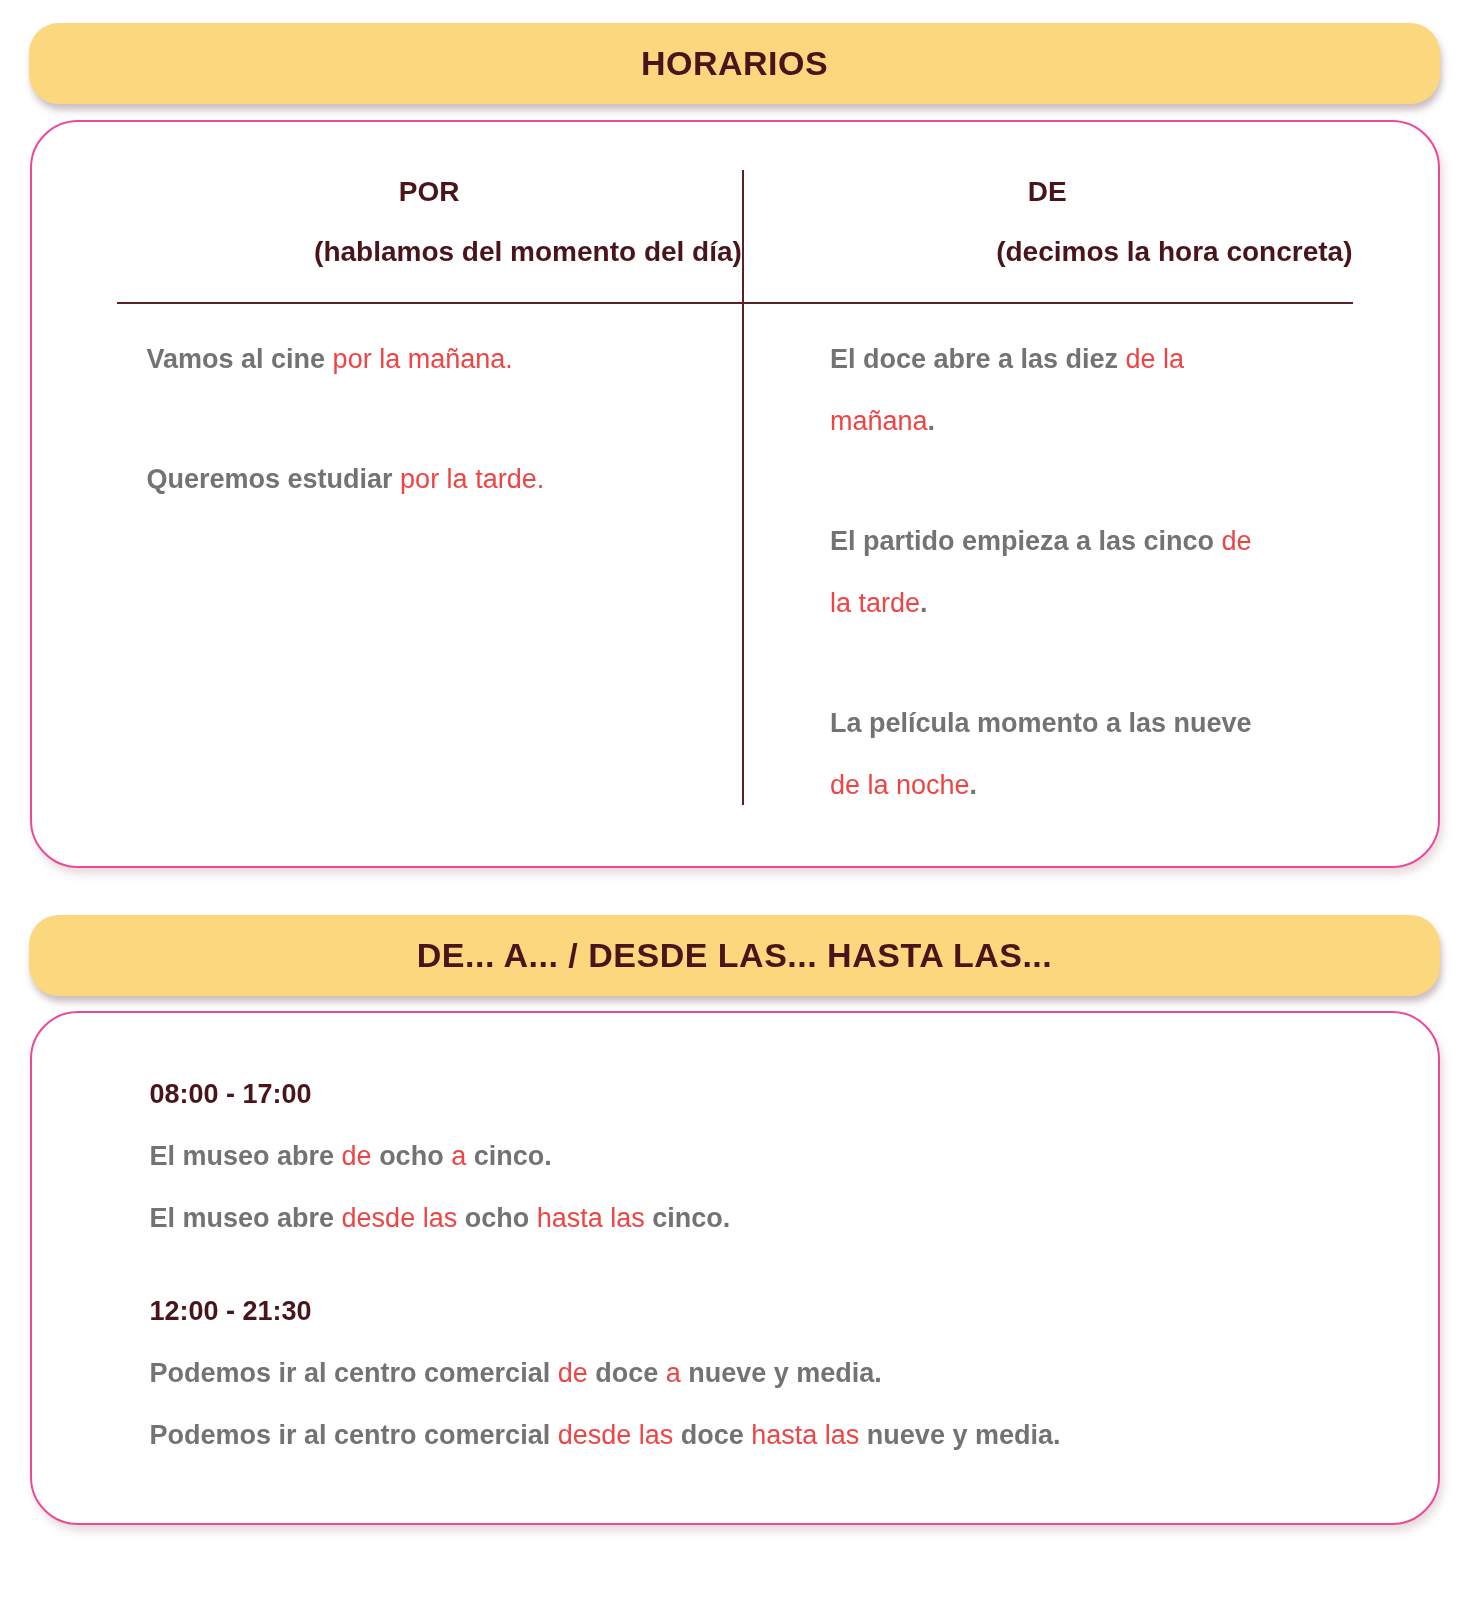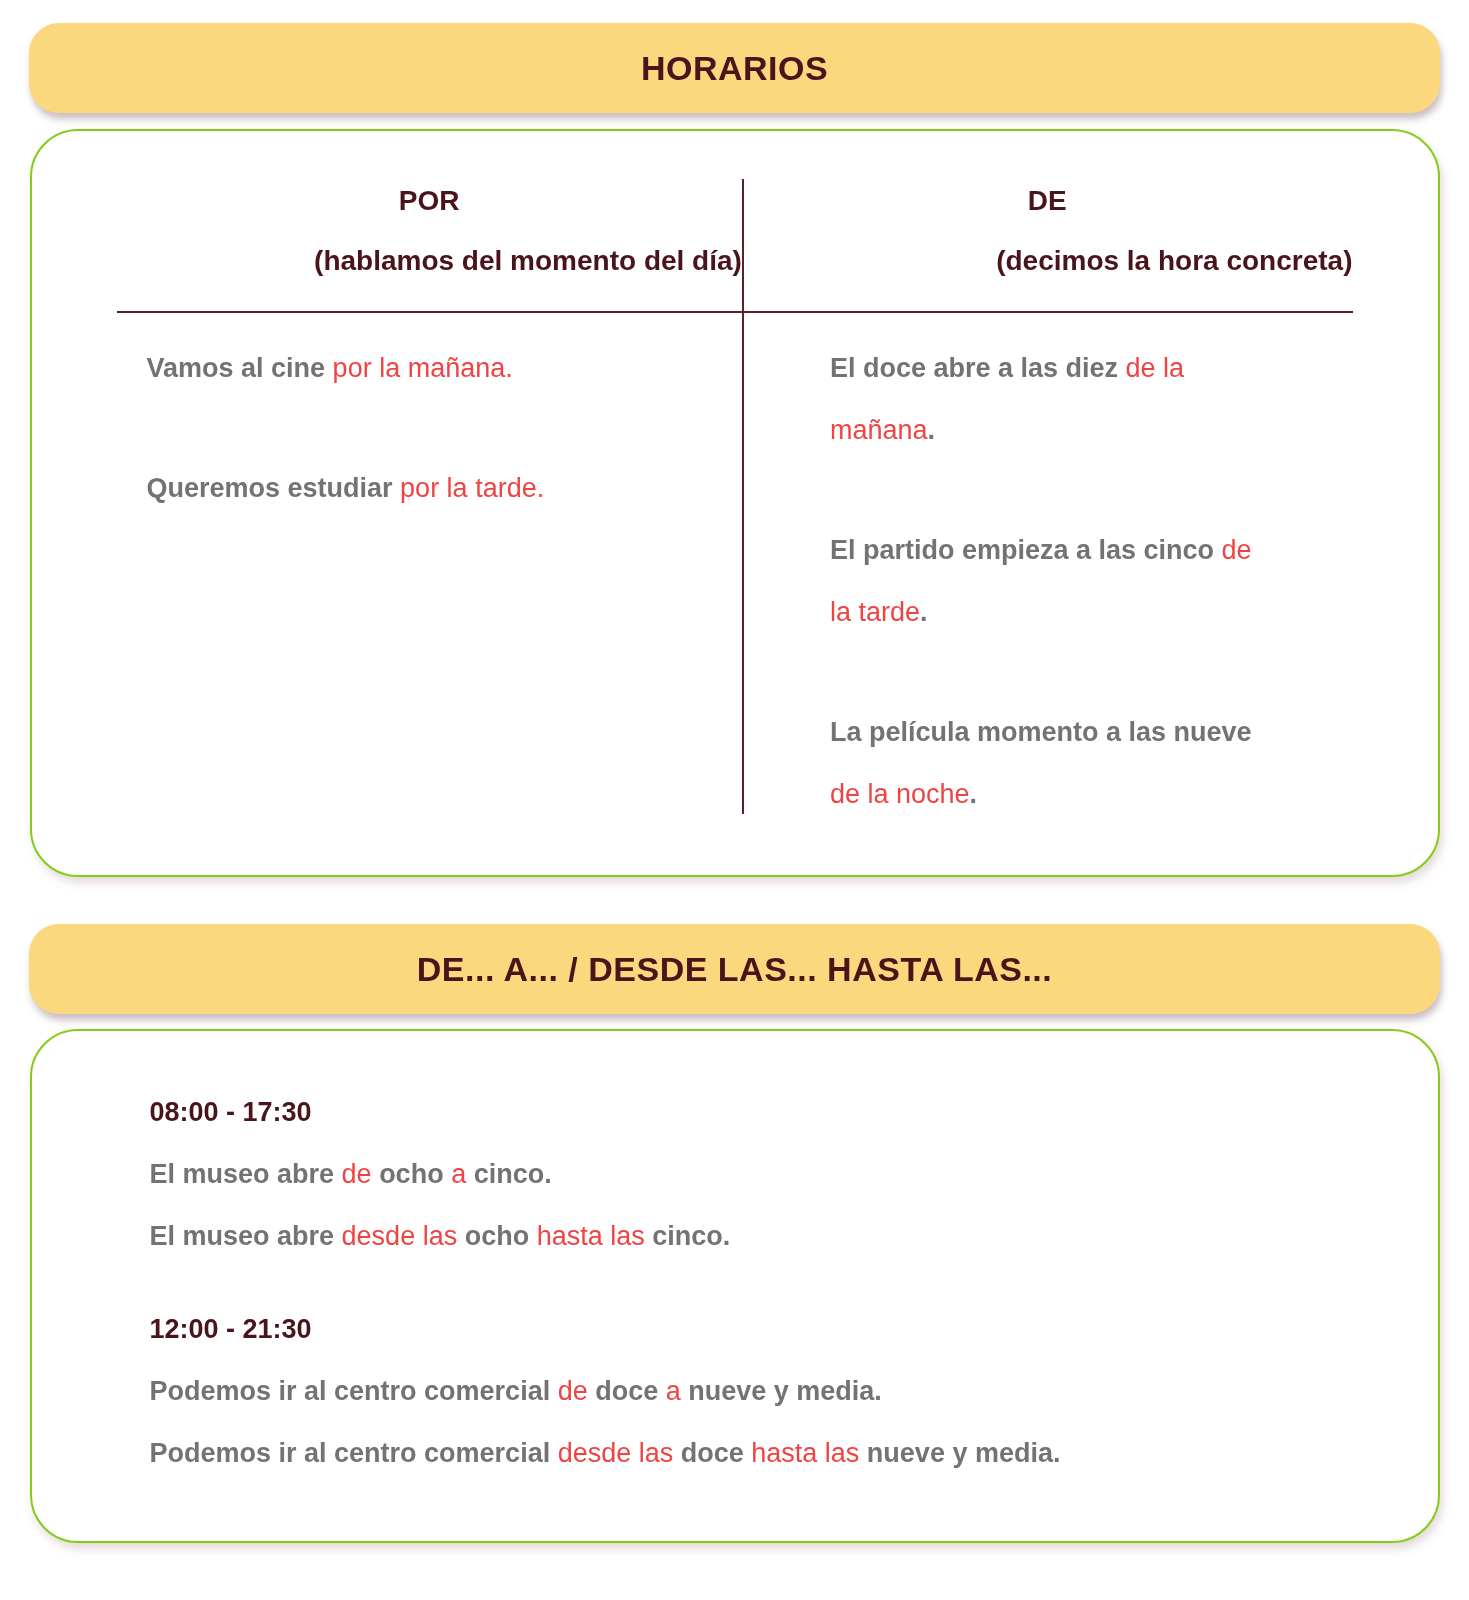--- a/index.html
+++ b/index.html
@@ -2,33 +2,33 @@
 <html><head>
 <meta charset="utf-8">
 <style>
   html,body { margin:0; padding:0; }
   body {
     width:1469px; height:1600px; background:#ffffff;
     font-family:"Liberation Sans","DejaVu Sans",sans-serif;
     -webkit-font-smoothing:antialiased;
   }
   .banner {
-    margin:0 auto; width:1411px; height:90px;
+    margin:0 auto; width:1411px; height:81px;
     background:#FBD87D; border-radius:30px;
     display:flex; align-items:center; justify-content:center;
     box-shadow:2px 6px 7px rgba(140,110,120,.45);
     box-sizing:border-box;
   }
   .banner-title { font-size:34px; font-weight:700; color:#4A141B; letter-spacing:.5px; }
   #banner-1 { margin-top:23px; }
   #banner-2 { margin-top:47px; }
 
   .card {
     margin:16px auto; width:1410px; background:#ffffff;
-    border:2px solid #84cc16; border-radius:48px;
+    border:2px solid #ec4899; border-radius:48px;
     box-shadow:3px 6px 8px rgba(180,150,155,.35);
     box-sizing:border-box;
   }
   #card-1 { margin-top:16px; height:748px; }
   #card-2 { margin-top:15px; height:514px; }
 
   .tablewrap { position:relative; margin:48px 85px 0 85px; }
   .heads { display:flex; text-align:center; color:#4A141B; font-weight:700; font-size:28px; }
   .head-cell-left  { width:50.6%; }
   .head-cell-right { width:49.4%; }
@@ -97,21 +97,21 @@
   </div>
 </section>
 
 <div class="banner" id="banner-2">
   <div class="banner-title">DE... A... / DESDE LAS... HASTA LAS...</div>
 </div>
 
 <section class="card" id="card-2">
   <div class="schedule">
       <div class="group">
-        <div class="time">08:00 - 17:30</div>
+        <div class="time">08:00 - 17:00</div>
         <div class="line"><span class="dark">El museo abre </span><span class="red">de</span><span class="dark"> ocho </span><span class="red">a</span><span class="dark"> cinco.</span></div>
         <div class="line"><span class="dark">El museo abre </span><span class="red">desde las</span><span class="dark"> ocho </span><span class="red">hasta las</span><span class="dark"> cinco.</span></div>
       </div>
       <div class="group">
         <div class="time">12:00 - 21:30</div>
         <div class="line"><span class="dark">Podemos ir al centro comercial </span><span class="red">de</span><span class="dark"> doce </span><span class="red">a</span><span class="dark"> nueve y media.</span></div>
         <div class="line"><span class="dark">Podemos ir al centro comercial </span><span class="red">desde las</span><span class="dark"> doce </span><span class="red">hasta las</span><span class="dark"> nueve y media.</span></div>
       </div>
     </div>
 </section>

